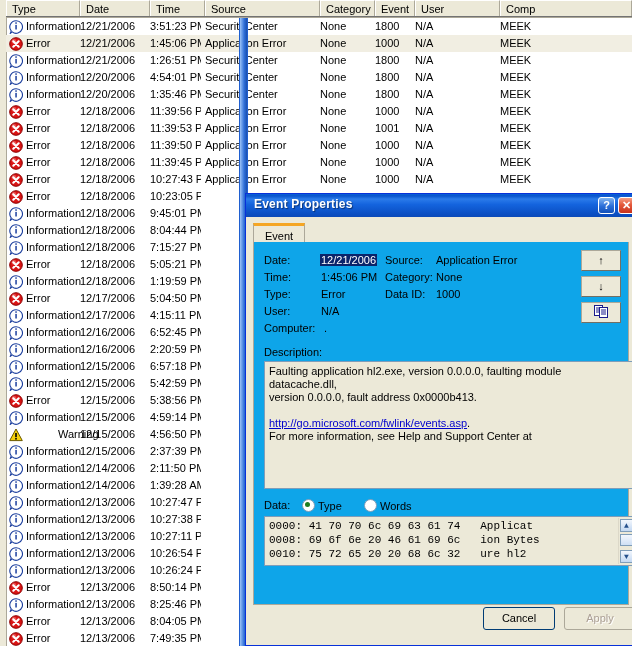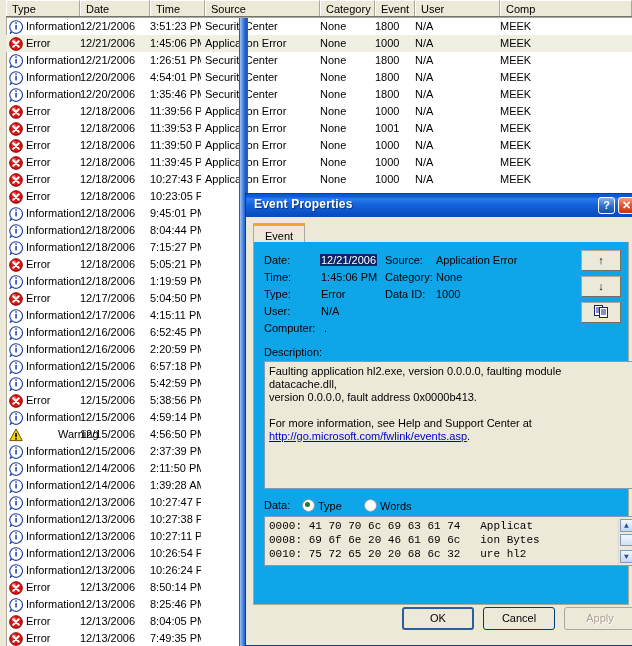--- a/index.html
+++ b/index.html
@@ -791,22 +791,22 @@
             <line x1="7" y1="9" x2="12" y2="9" stroke="#1a1a8c"></line>
           </svg>
         </span>
       </div>
 
       <div class="sec-lbl" style="left:10px;top:104px;">Description:</div>
       <div class="descbox" style="left:10px;top:119px;width:372px;height:128px;">
         <div>Faulting application hl2.exe, version 0.0.0.0, faulting module datacache.dll,</div>
         <div>version 0.0.0.0, fault address 0x0000b413.</div>
         <div style="height:13px;"></div>
+        <div><a href="#">http://go.microsoft.com/fwlink/events.asp</a><span>.</span></div>
         <div>For more information, see Help and Support Center at</div>
-        <div><a href="#">http://go.microsoft.com/fwlink/events.asp</a><span>.</span></div>
       </div>
 
       <div class="sec-lbl" style="left:10px;top:257px;">Data:</div>
       <div class="radio" style="left:48px;top:257px;">
         <span class="rdot on"></span><span>Type</span>
       </div>
       <div class="radio" style="left:110px;top:257px;">
         <span class="rdot"></span><span>Words</span>
       </div>
 
@@ -817,17 +817,16 @@
             <div><span>0010:</span> <span>75 72 65 20 20 68 6c 32</span>&nbsp;&nbsp;&nbsp;<span>ure  hl2</span></div>
           </div>
         <div class="db-scroll">
           <div class="db-arrow" style="top:1px;">▲</div>
           <div class="db-thumb"></div>
           <div class="db-arrow" style="bottom:1px;">▼</div>
         </div>
       </div>
     </div>
 
-    <div class="dbtn def" style="left:156px;top:390px;">OK</div>
     <div class="dbtn" style="left:237px;top:390px;">Cancel</div>
     <div class="dbtn dis" style="left:318px;top:390px;">Apply</div>
   </div>
 </div>
 
 </body></html>

